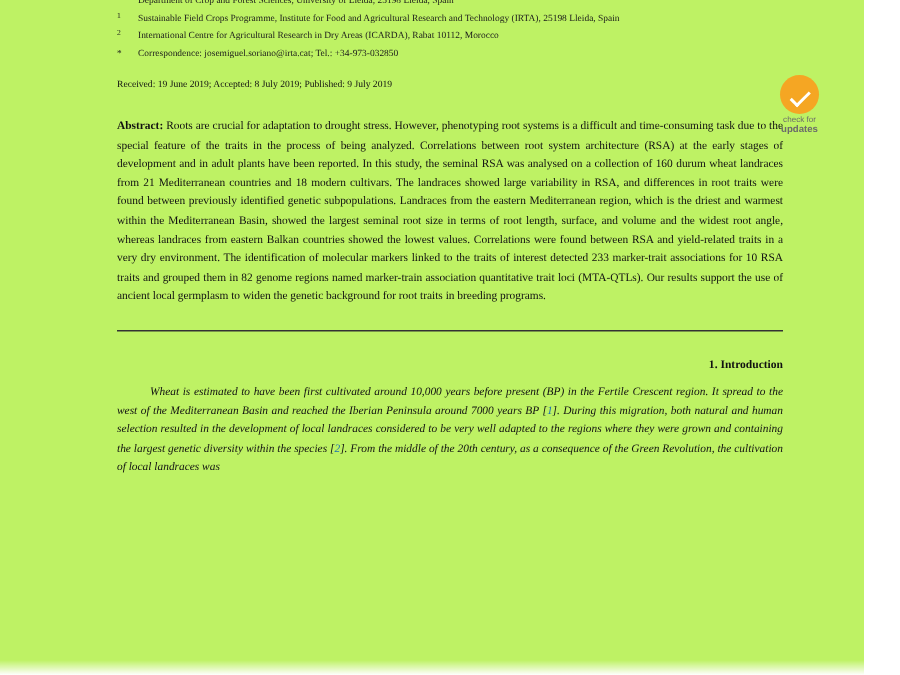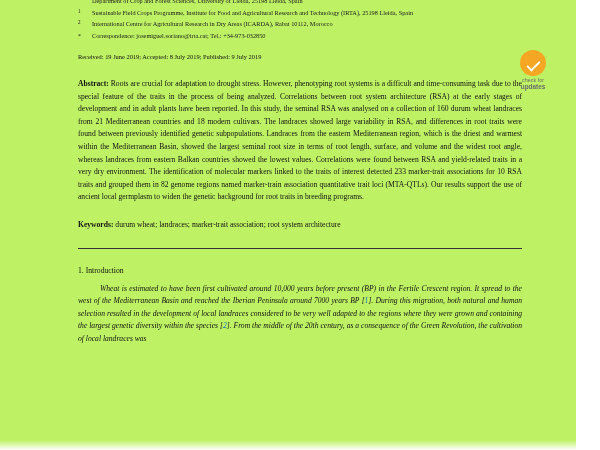--- a/index.html
+++ b/index.html
@@ -140,23 +140,24 @@
 
   .rule {
     margin-top: 16px;
     border-top: 0.8px solid #333;
     width: 100%;
   }
 
   .section-title {
     margin-top: 17px;
     font-size: 7.7px;
-    font-weight: normal;
+    font-weight: bold;
     color: #111;
     font-family: "Liberation Serif", serif;
+    text-align: right;
   }
 
   .body-par {
     margin-top: 8px;
     font-size: 7.6px;
     line-height: 12.6px;
     text-align: justify;
     text-indent: 22px;
     color: #111;
     font-style: italic;
@@ -198,23 +199,20 @@
         <span>Correspondence: josemiguel.soriano@irta.cat; Tel.: +34-973-032850</span>
       </li>
     </ul>
 
     <div class="dates">Received: 19 June 2019; Accepted: 8 July 2019; Published: 9 July 2019</div>
 
     <div class="abstract">
       <b>Abstract:</b><span> Roots are crucial for adaptation to drought stress. However, phenotyping root systems is a difficult and time-consuming task due to the special feature of the traits in the process of being analyzed. Correlations between root system architecture (RSA) at the early stages of development and in adult plants have been reported. In this study, the seminal RSA was analysed on a collection of 160 durum wheat landraces from 21 Mediterranean countries and 18 modern cultivars. The landraces showed large variability in RSA, and differences in root traits were found between previously identified genetic subpopulations. Landraces from the eastern Mediterranean region, which is the driest and warmest within the Mediterranean Basin, showed the largest seminal root size in terms of root length, surface, and volume and the widest root angle, whereas landraces from eastern Balkan countries showed the lowest values. Correlations were found between RSA and yield-related traits in a very dry environment. The identification of molecular markers linked to the traits of interest detected 233 marker-trait associations for 10 RSA traits and grouped them in 82 genome regions named marker-train association quantitative trait loci (MTA-QTLs). Our results support the use of ancient local germplasm to widen the genetic background for root traits in breeding programs.</span>
     </div>
 
-    <div class="keywords">
-      <b>Keywords:</b><span> durum wheat; landraces; marker-trait association; root system architecture</span>
-    </div>
 
     <div class="rule"></div>
 
     <div class="section-title">1. Introduction</div>
 
     <div class="body-par">
       <span>Wheat is estimated to have been first cultivated around 10,000 years before present (BP) in the Fertile Crescent region. It spread to the west of the Mediterranean Basin and reached the Iberian Peninsula around 7000 years BP [</span><span class="cite">1</span><span>]. During this migration, both natural and human selection resulted in the development of local landraces considered to be very well adapted to the regions where they were grown and containing the largest genetic diversity within the species [</span><span class="cite">2</span><span>]. From the middle of the 20th century, as a consequence of the Green Revolution, the cultivation of local landraces was</span>
     </div>
 
   </div>

